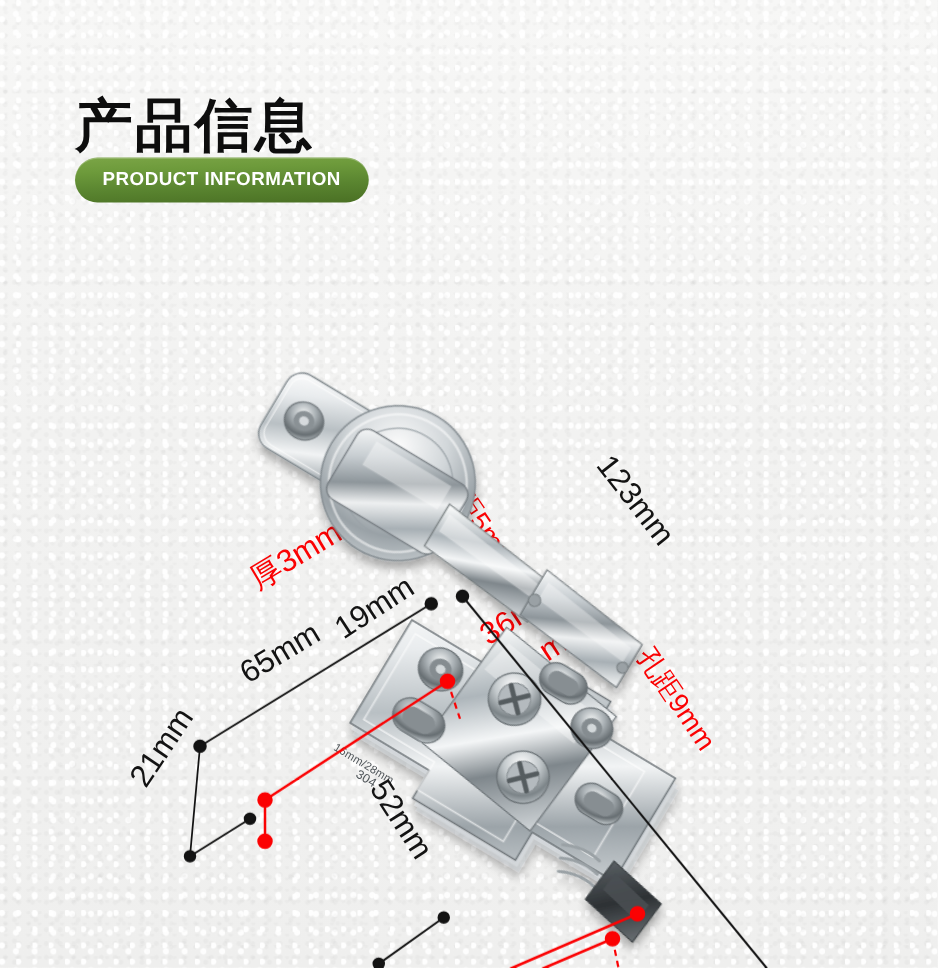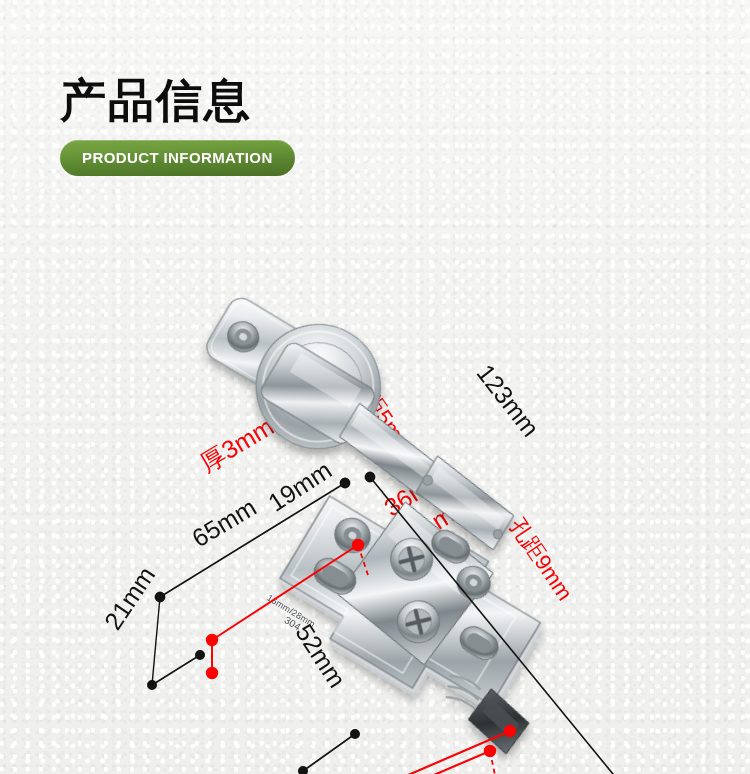--- a/index.html
+++ b/index.html
@@ -44,21 +44,20 @@
     font-size: 46px;
     line-height: 52px;
     font-weight: 700;
     color: #0d0d0d;
     letter-spacing: 2px;
     margin: 0;
     white-space: nowrap;
   }
   .pill {
     display: inline-block;
-    margin-top: 14px;
     padding: 10px 22px 11px 22px;
     border-radius: 22px;
     background: linear-gradient(178deg, #7ba546 0%, #6d9a3b 28%, #5a8530 62%, #4a7024 100%);
     box-shadow: inset 0 1px 0 rgba(255,255,255,0.25);
     color: #ffffff;
     font-size: 15px;
     font-weight: 700;
     letter-spacing: 0.4px;
     line-height: 1;
     white-space: nowrap;

